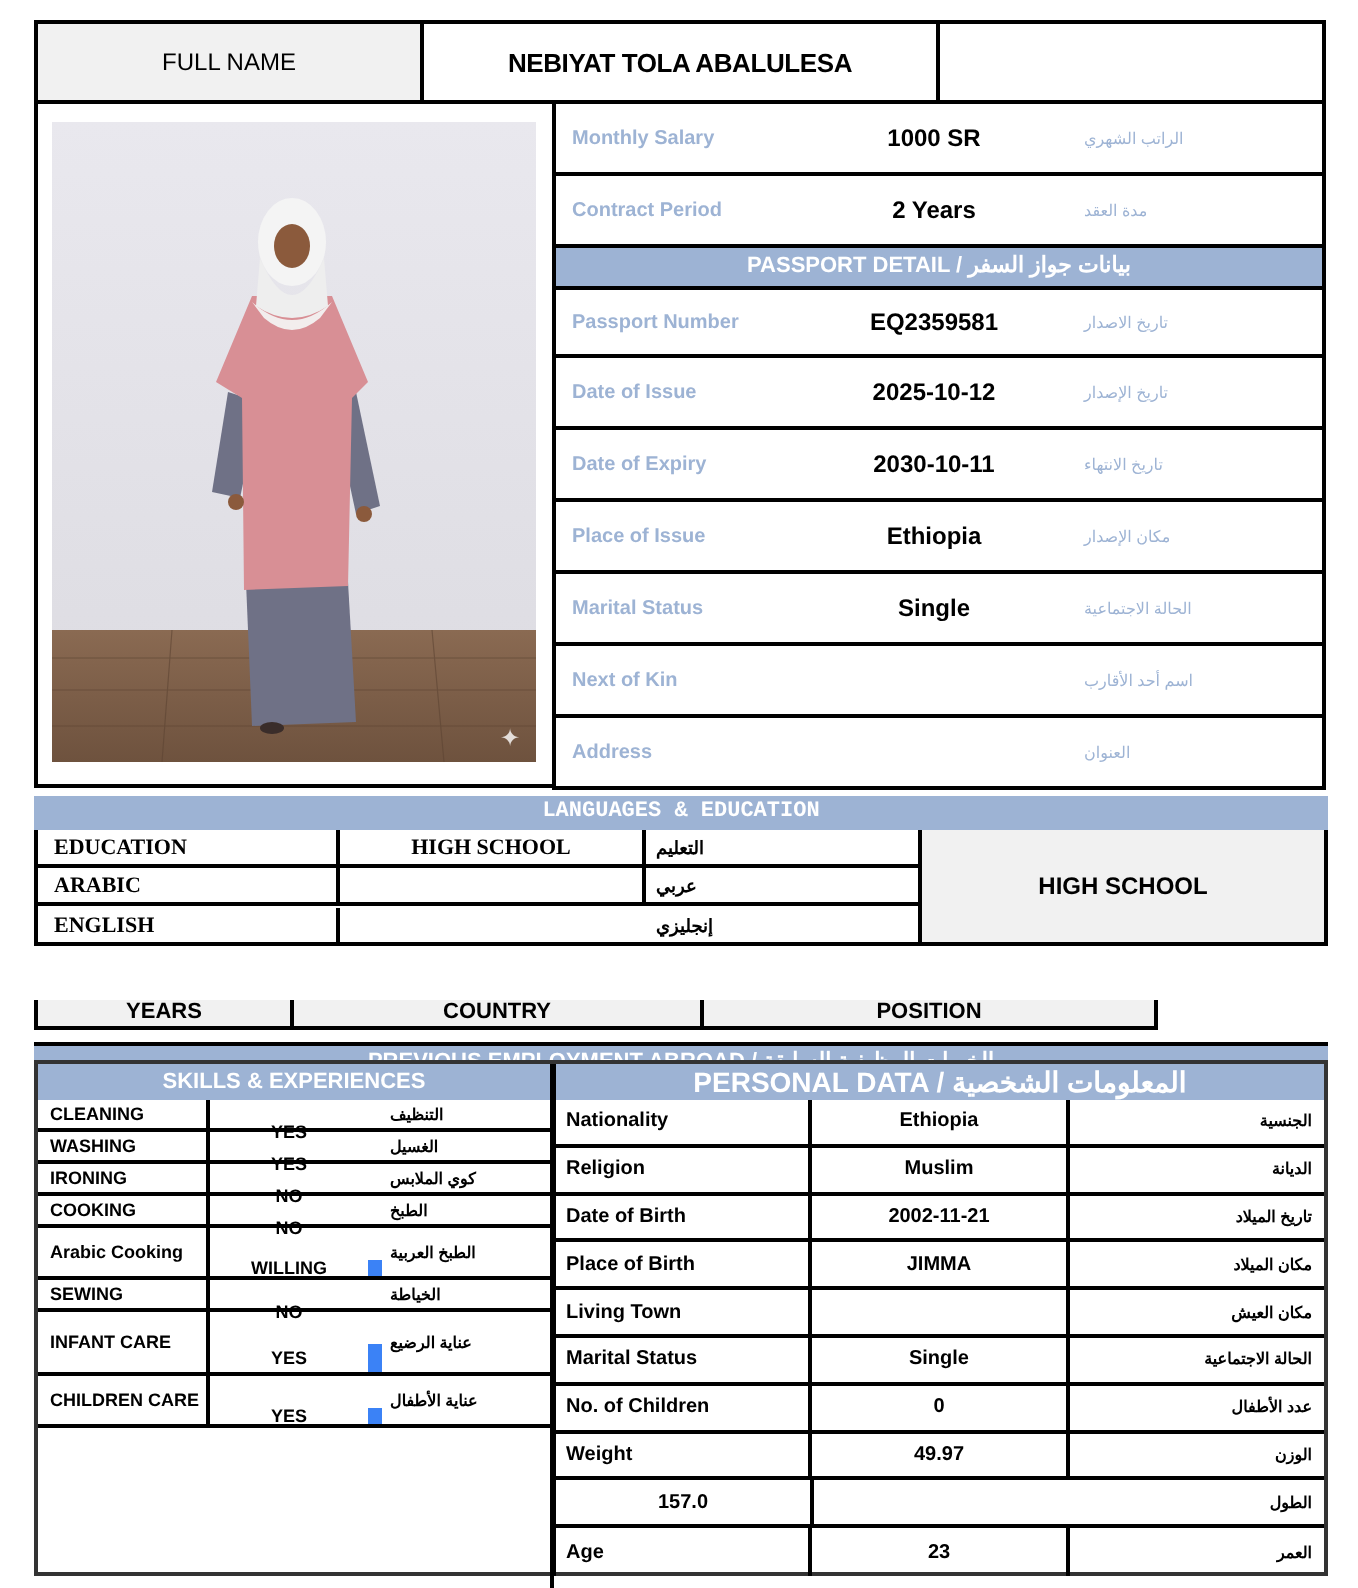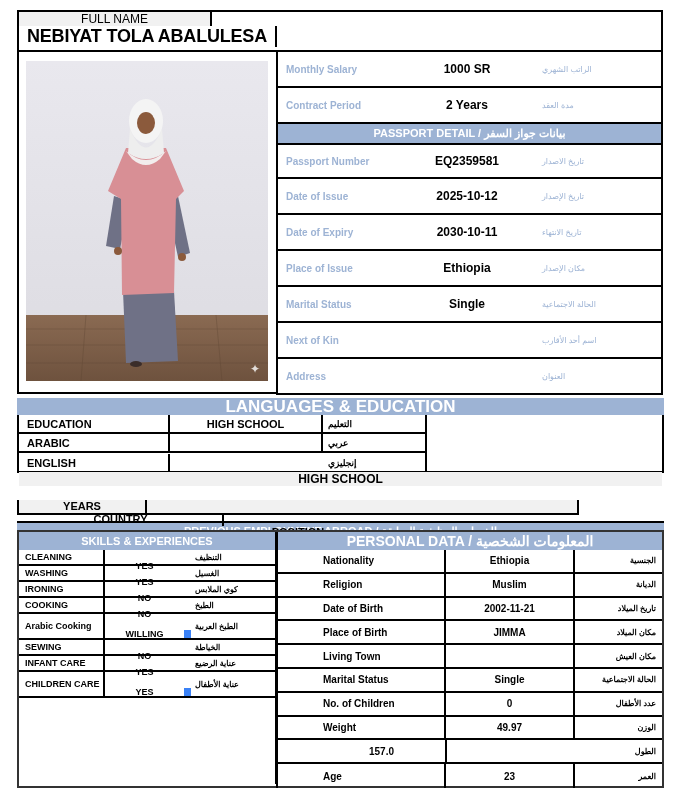--- a/index.html
+++ b/index.html
@@ -1,41 +1,41 @@
 <!DOCTYPE html>
 <html><head>
 <meta charset="utf-8">
 <style>
   * { box-sizing: border-box; margin: 0; padding: 0; }
   body { width: 679px; height: 794px; background: #ffffff; font-family: "Liberation Sans", sans-serif; position: relative; overflow: hidden; color: #000; }
-  .abs { position: absolute; flex-direction: column; }
+  .abs { position: absolute; }
   .hdr-bar { background: #9db3d4; color: #fff; font-weight: bold; text-align: center; }
 
   
   #name-row { left: 17px; top: 10px; width: 646px; height: 42px; border: 2px solid #000; display: flex; }
   #name-row .c1 { width: 193px; background: #f1f1f1; display: flex; align-items: center; justify-content: center; font-size: 12px; border-right: 2px solid #000; }
-  #name-row .c2 { width: 258px; display: flex; align-items: center; justify-content: center; font-size: 18px; font-weight: 900; border-right: 2px solid #000; letter-spacing: -0.2px; }
+  #name-row .c2 { width: 258px; display: flex; align-items: center; justify-content: center; font-size: 13px; font-weight: 900; border-right: 2px solid #000; letter-spacing: -0.2px; }
   #name-row .c3 { flex: 1; background: #f1f1f1; text-align: right; padding: 6px 8px 0 0; font-size: 9px; }
 
   
   #photo-box { left: 17px; top: 52px; width: 261px; height: 342px; border: 2px solid #000; border-top: none; }
   #photo { left: 26px; top: 61px; width: 242px; height: 320px; overflow: hidden; }
 
   
   #info { left: 276px; top: 52px; width: 387px; }
   .info-row { height: 36px; border: 2px solid #000; border-top: none; display: flex; align-items: center; }
   .info-row .lbl { width: 130px; padding-left: 8px; color: #9db3d4; font-size: 10px; font-weight: bold; }
   .info-row .val { width: 118px; text-align: center; font-size: 12px; font-weight: bold; }
   .info-row .ar { flex: 1; padding-left: 16px; color: #9db3d4; font-size: 8px; }
   .pass-hdr { height: 19px; font-size: 11px; line-height: 19px; border-left: 2px solid #000; border-right: 2px solid #000; }
 
   
-  #lang-hdr { left: 17px; top: 398px; width: 647px; height: 17px; font-size: 17px; line-height: 17px; }
+  #lang-hdr { left: 17px; top: 398px; width: 647px; height: 17px; font-size: 11px; line-height: 17px; font-family: Liberation Mono, monospace; }
   #lang { left: 17px; top: 415px; width: 647px; height: 58px; border: 2px solid #000; border-top: none; display: flex; }
-  #lang .rows { width: 408px; border-right: 2px solid #000; }
+  #lang .rows { width: 442px; border-right: 2px solid #000; font-family: Liberation Serif, serif; }
   #lang .lrow { height: 19px; display: flex; border-bottom: 2px solid #000; font-size: 11px; font-weight: bold; }
   #lang .lrow:last-child { border-bottom: none; align-items: flex-end; }
   #lang .lrow .a { width: 151px; padding-left: 8px; line-height: 18px; border-right: 2px solid #000; }
   #lang .lrow .b { width: 153px; text-align: center; line-height: 18px; border-right: 2px solid #000; }
   #lang .lrow .c { flex: 1; padding-left: 5px; line-height: 18px; font-size: 9px; }
   #lang .big { flex: 1; background: #f1f1f1; display: flex; align-items: center; justify-content: center; font-size: 12px; font-weight: bold; }
 
   
   #emp-hdr { left: 17px; top: 483px; width: 647px; height: 17px; font-size: 11px; line-height: 17px; border-top: 2px solid #000; margin-top: 38px; }
   #emp-cols { left: 17px; top: 500px; width: 562px; height: 15px; border: 2px solid #000; border-top: none; background: #f1f1f1; display: flex; font-size: 11px; font-weight: bold; }
@@ -49,21 +49,21 @@
   #skills-hdr { height: 18px; font-size: 11px; line-height: 18px; border-right: 2px solid #000; }
   .srow { display: flex; border-bottom: 2px solid #000; border-right: 2px solid #000; font-size: 9px; font-weight: bold; }
   .srow .n { width: 86px; padding-left: 6px; border-right: 2px solid #000; display: flex; align-items: center; line-height: 10px; }
   .srow .v { width: 86px; border-right: 7px solid #3b82f6; display: flex; align-items: center; justify-content: center; margin-top: 16px; }
   .srow .ar { flex: 1; padding-left: 4px; display: flex; align-items: center; font-size: 8px; }
   .skills-rest { height: 86px; border-right: 2px solid #000; }
 
   
   #personal { left: 276px; top: 530px; width: 388px; height: 258px; border: 2px solid #333; border-left: none; }
   #personal-hdr { height: 18px; font-size: 14px; line-height: 18px; border-left: 2px solid #000; }
-  .prow { height: 23.8px; display: flex; border-bottom: 2px solid #000; border-left: 2px solid #000; font-size: 10px; font-weight: bold; padding-left: 40px; }
+  .prow { height: 23.8px; display: flex; border-bottom: 2px solid #000; border-left: 2px solid #000; font-size: 10px; font-weight: bold; }
   .prow:last-child { border-bottom: none; }
   .prow .n { width: 128px; padding-left: 5px; border-right: 2px solid #000; display: flex; align-items: center; }
   .prow .v { width: 129px; border-right: 2px solid #000; display: flex; align-items: center; justify-content: center; }
   .prow .ar { flex: 1; text-align: right; padding-right: 6px; display: flex; align-items: center; justify-content: flex-end; font-size: 8px; }
 </style>
 </head>
 <body>
 
 <div id="name-row" class="abs">
   <div class="c1">FULL NAME</div>
@@ -217,21 +217,21 @@
   <div class="srow" style="height:26px">
     <div class="n">Arabic Cooking</div>
     <div class="v">WILLING</div>
     <div class="ar">الطبخ العربية</div>
   </div>
   <div class="srow" style="height:16px">
     <div class="n">SEWING</div>
     <div class="v">NO</div>
     <div class="ar">الخياطة</div>
   </div>
-  <div class="srow" style="height:16px">
+  <div class="srow" style="height:32px">
     <div class="n">INFANT CARE</div>
     <div class="v">YES</div>
     <div class="ar">عناية الرضيع</div>
   </div>
   <div class="srow" style="height:26px">
     <div class="n">CHILDREN CARE</div>
     <div class="v">YES</div>
     <div class="ar">عناية الأطفال</div>
   </div>
   <div class="skills-rest"></div>

